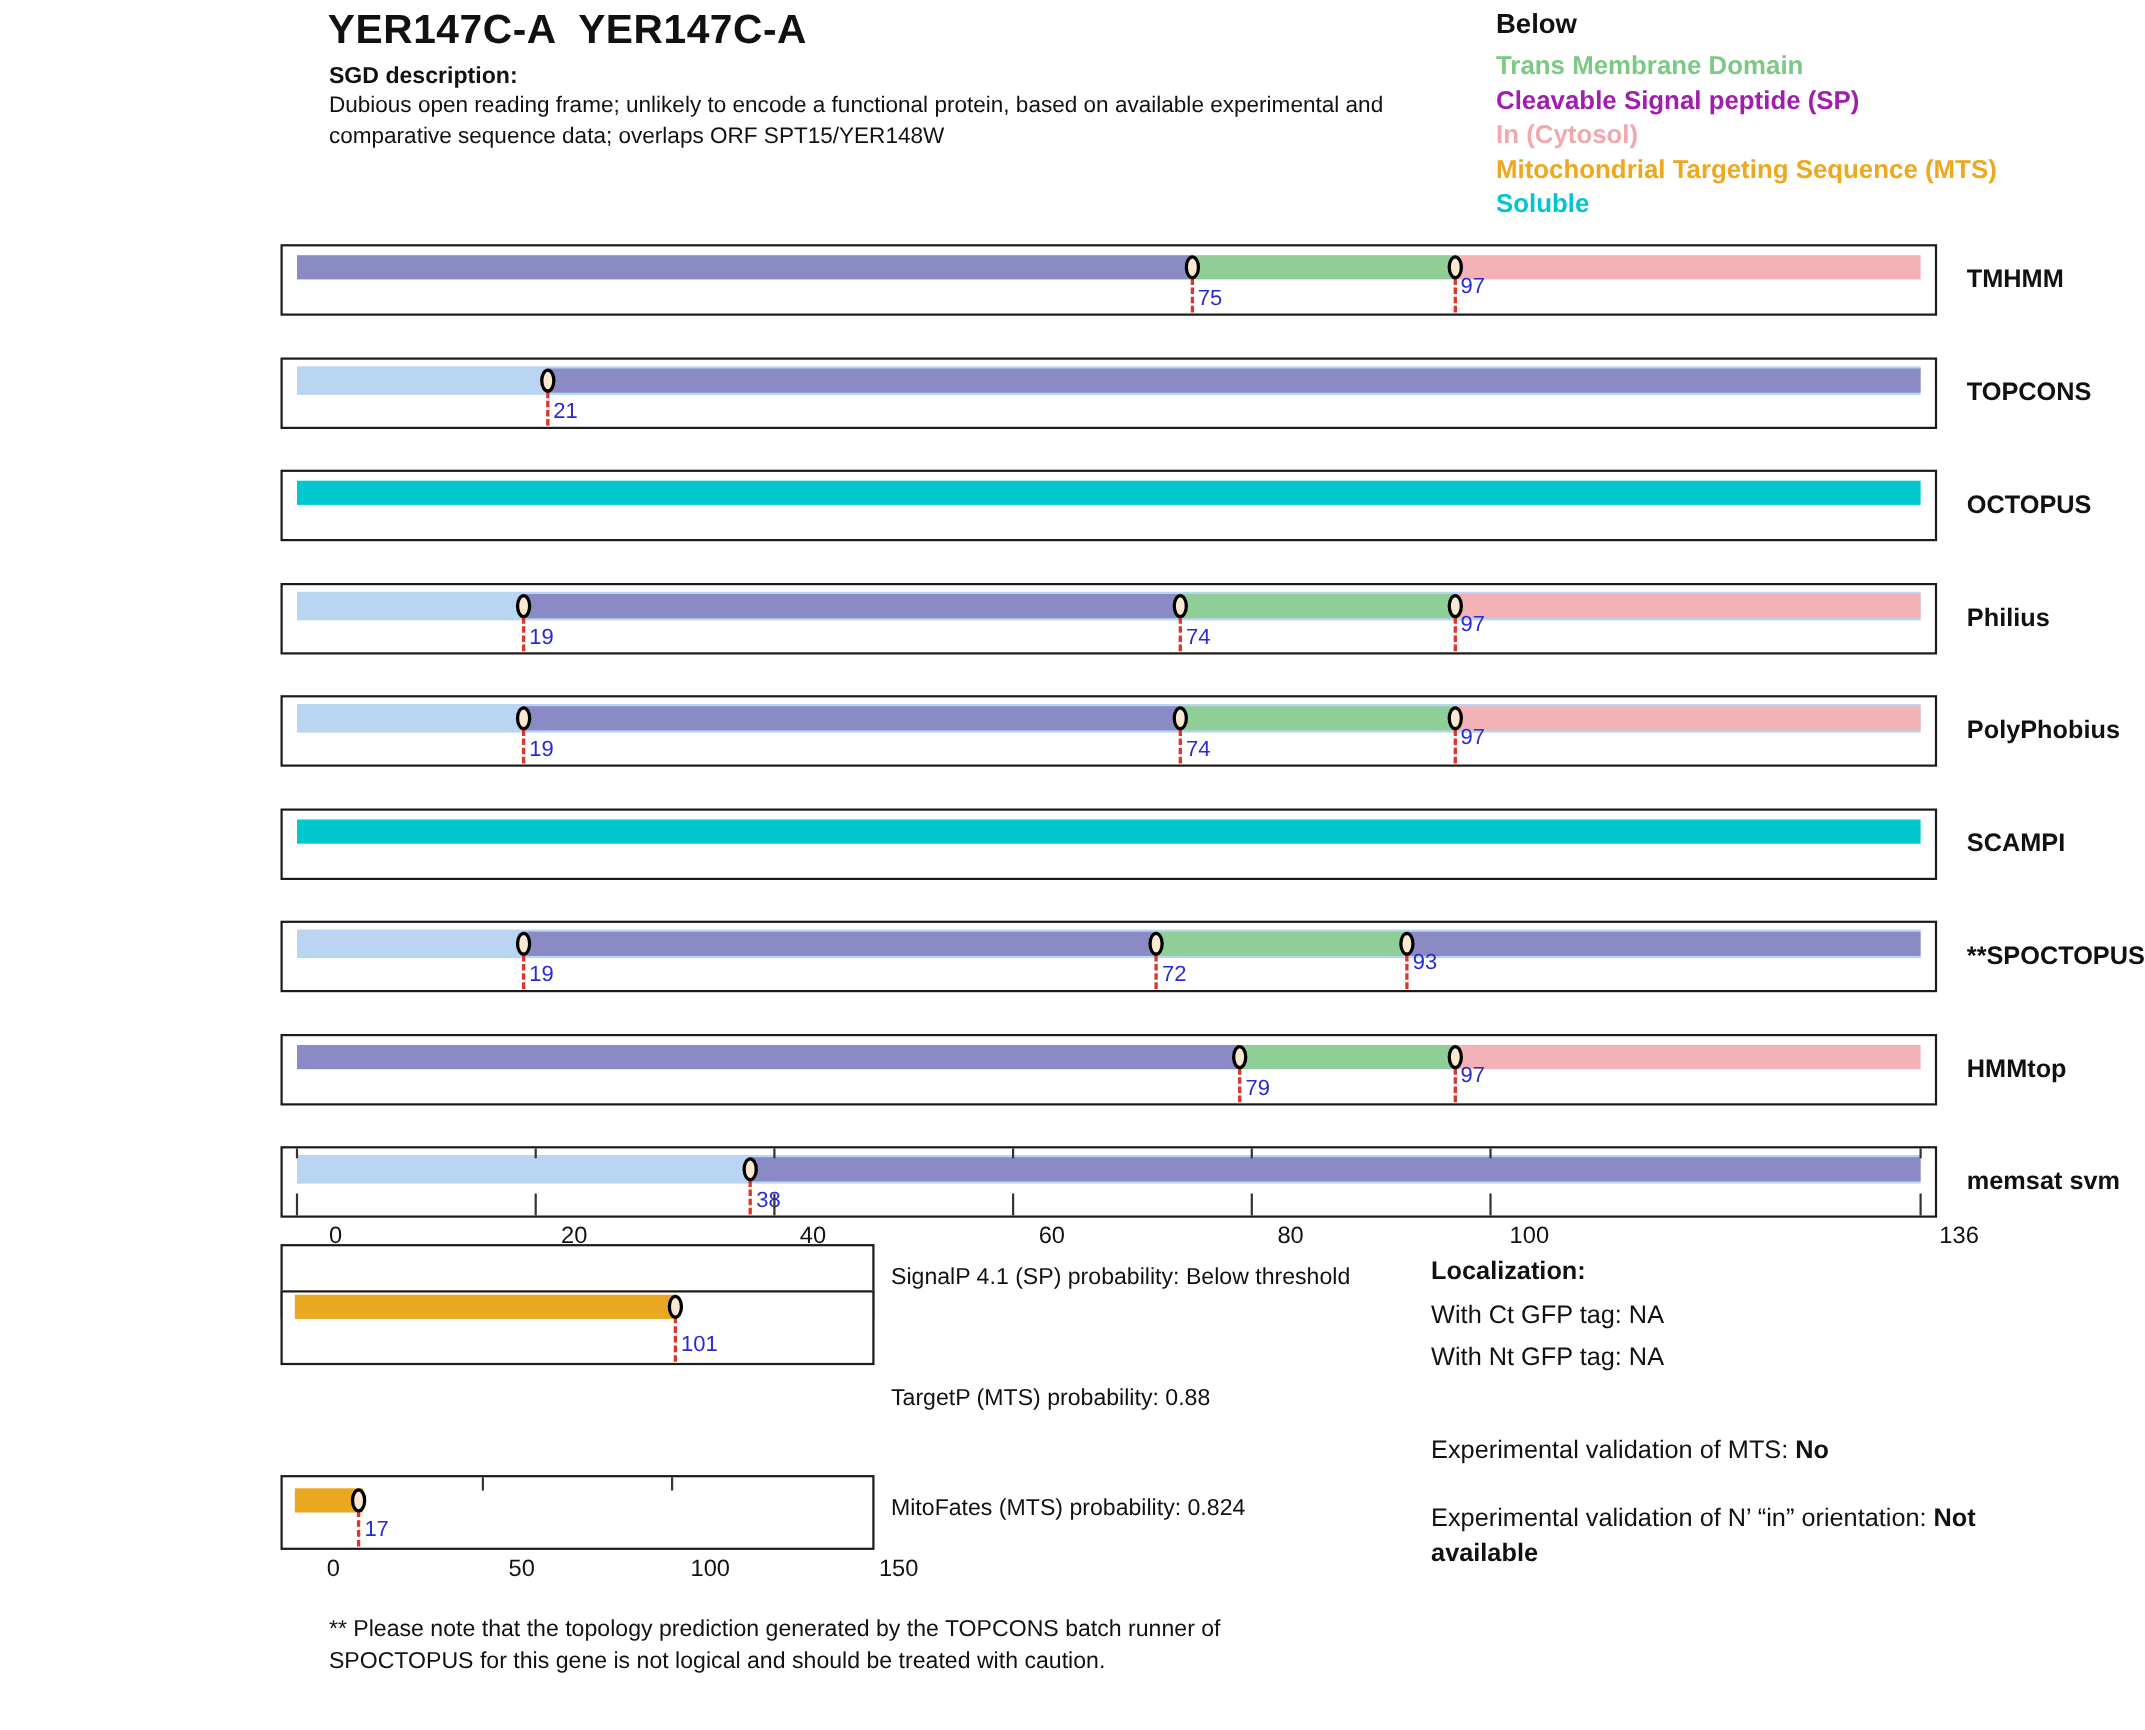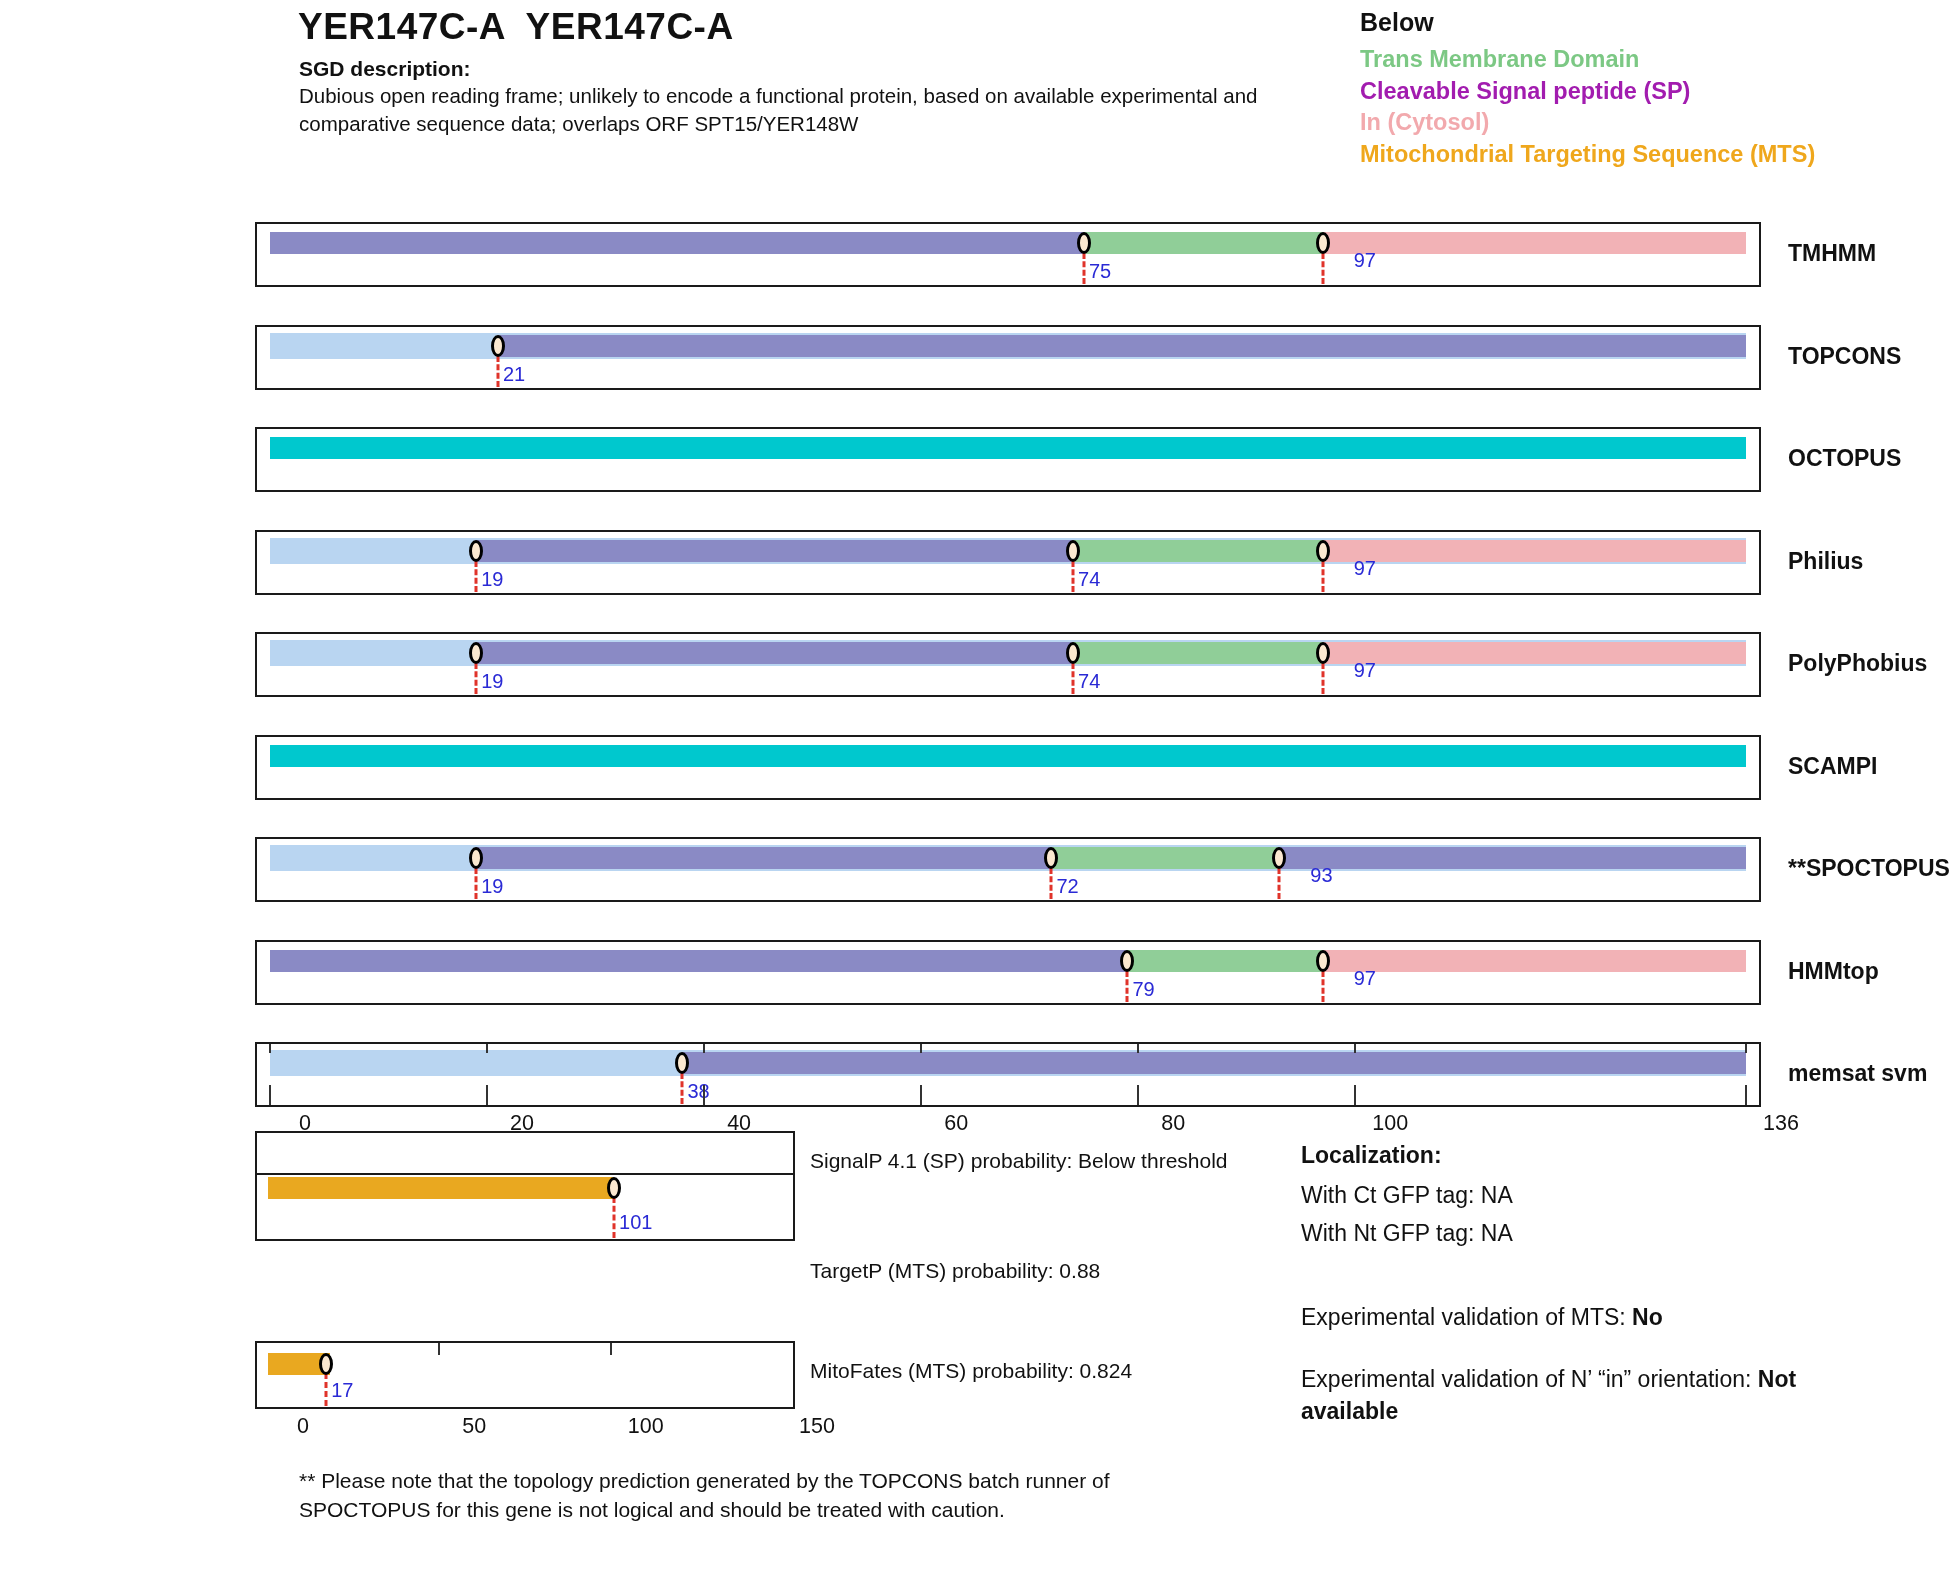--- a/index.html
+++ b/index.html
@@ -19,21 +19,21 @@
   
   .track{position:absolute;left:255px;width:1502px;height:61px;border:2px solid #1a1a1a;background:#fff;}
   .plot-area{position:absolute;left:13px;top:0;width:1476px;height:100%;}
   .seg{position:absolute;top:8px;height:22px;}
   .backdrop{position:absolute;top:6px;height:26px;}
   .marker{position:absolute;top:8px;width:14px;height:22px;border:3px solid #000;border-radius:50%;
           background:#FBE8D0;box-sizing:border-box;transform:translateX(-50%);}
   .dashline{position:absolute;top:29px;bottom:1px;width:0;border-left:3px dashed #E0332A;transform:translateX(-50%);}
   .mlabel{position:absolute;font-size:20px;color:#2A2AD5;padding-left:5px;white-space:nowrap;}
   .mlabel.low{top:36px;}
-  .mlabel.high{top:25px;margin-left:26px;}
+  .mlabel.high{top:25px;}
   .track-label{position:absolute;left:1788px;width:175px;font-size:23px;font-weight:bold;white-space:nowrap;}
   .tickmark{position:absolute;width:2px;background:#333;transform:translateX(-50%);}
   .axis-label{position:absolute;font-size:21.5px;color:#111;transform:translateX(-50%);white-space:nowrap;}
   
   .pbox{position:absolute;left:255px;width:536px;height:64px;border:2px solid #1a1a1a;background:#fff;}
   .pplot{position:absolute;left:11px;top:0;width:514px;height:100%;}
   .pcaption{position:absolute;left:810px;font-size:21px;white-space:nowrap;}
   
   .loc{left:1266px;font-size:23px;}
   .loc-title{font-weight:bold;}
@@ -51,20 +51,21 @@
   <div class="abs sgd-label">SGD description:</div>
   <div class="abs desc">Dubious open reading frame; unlikely to encode a functional protein, based on available experimental and comparative sequence data; overlaps ORF SPT15/YER148W</div>
 
   <div class="abs legend">
     <div class="legend-title">Below</div>
     <div id="legend-entries">
         <div class="legend-entry" style="color: rgb(124, 200, 132);">Trans Membrane Domain</div>
         <div class="legend-entry" style="color: #a21caf;">Cleavable Signal peptide (SP)</div>
         <div class="legend-entry" style="color: rgb(242, 169, 173);">In (Cytosol)</div>
         <div class="legend-entry" style="color: rgb(239, 167, 28);">Mitochondrial Targeting Sequence (MTS)</div>
+        <div class="legend-entry" style="color: rgb(0, 196, 206);">Soluble</div>
       </div>
   </div>
 
   <div id="tracks">
       <div class="track" style="top: 222px;">
         <div class="plot-area">
           <div class="seg" style="left: 0%; width: 55.1471%; background: rgb(138, 138, 197);"></div>
           <div class="seg" style="left: 55.1471%; width: 16.1765%; background: rgb(144, 206, 152);"></div>
           <div class="seg" style="left: 71.3235%; width: 28.6765%; background: rgb(242, 178, 182);"></div>
           <div class="dashline" style="left: 55.1471%;"></div>

